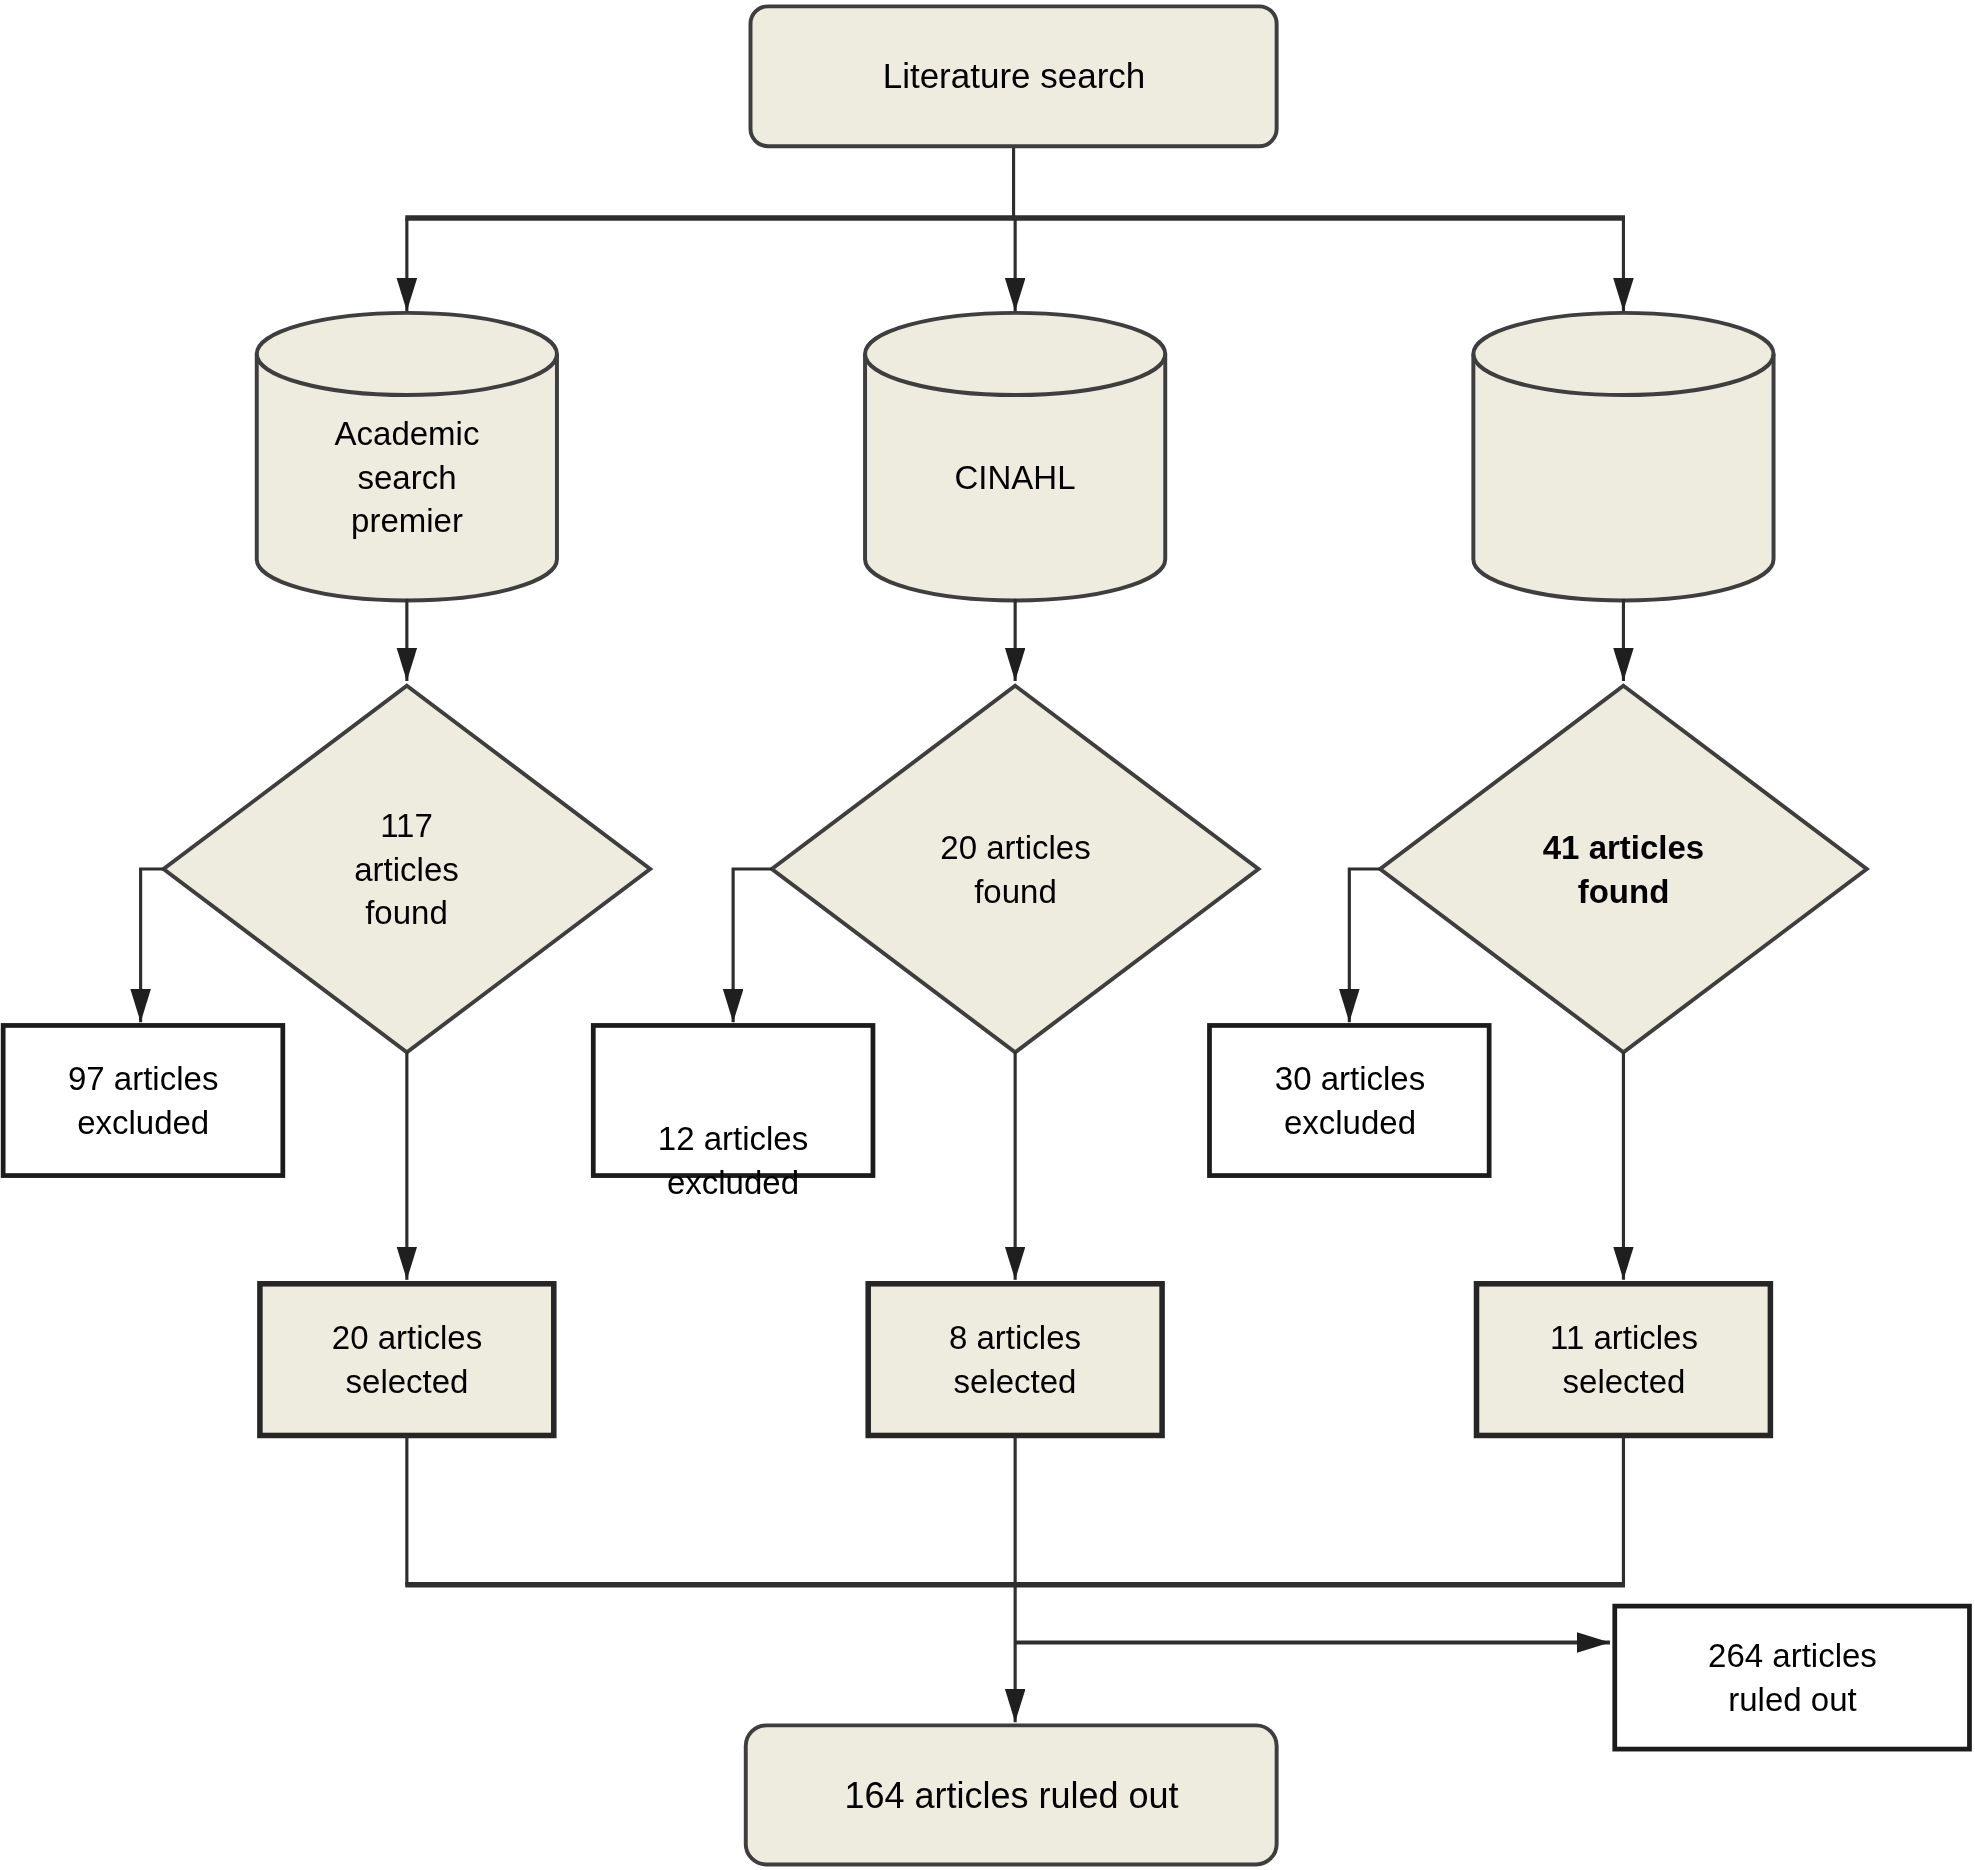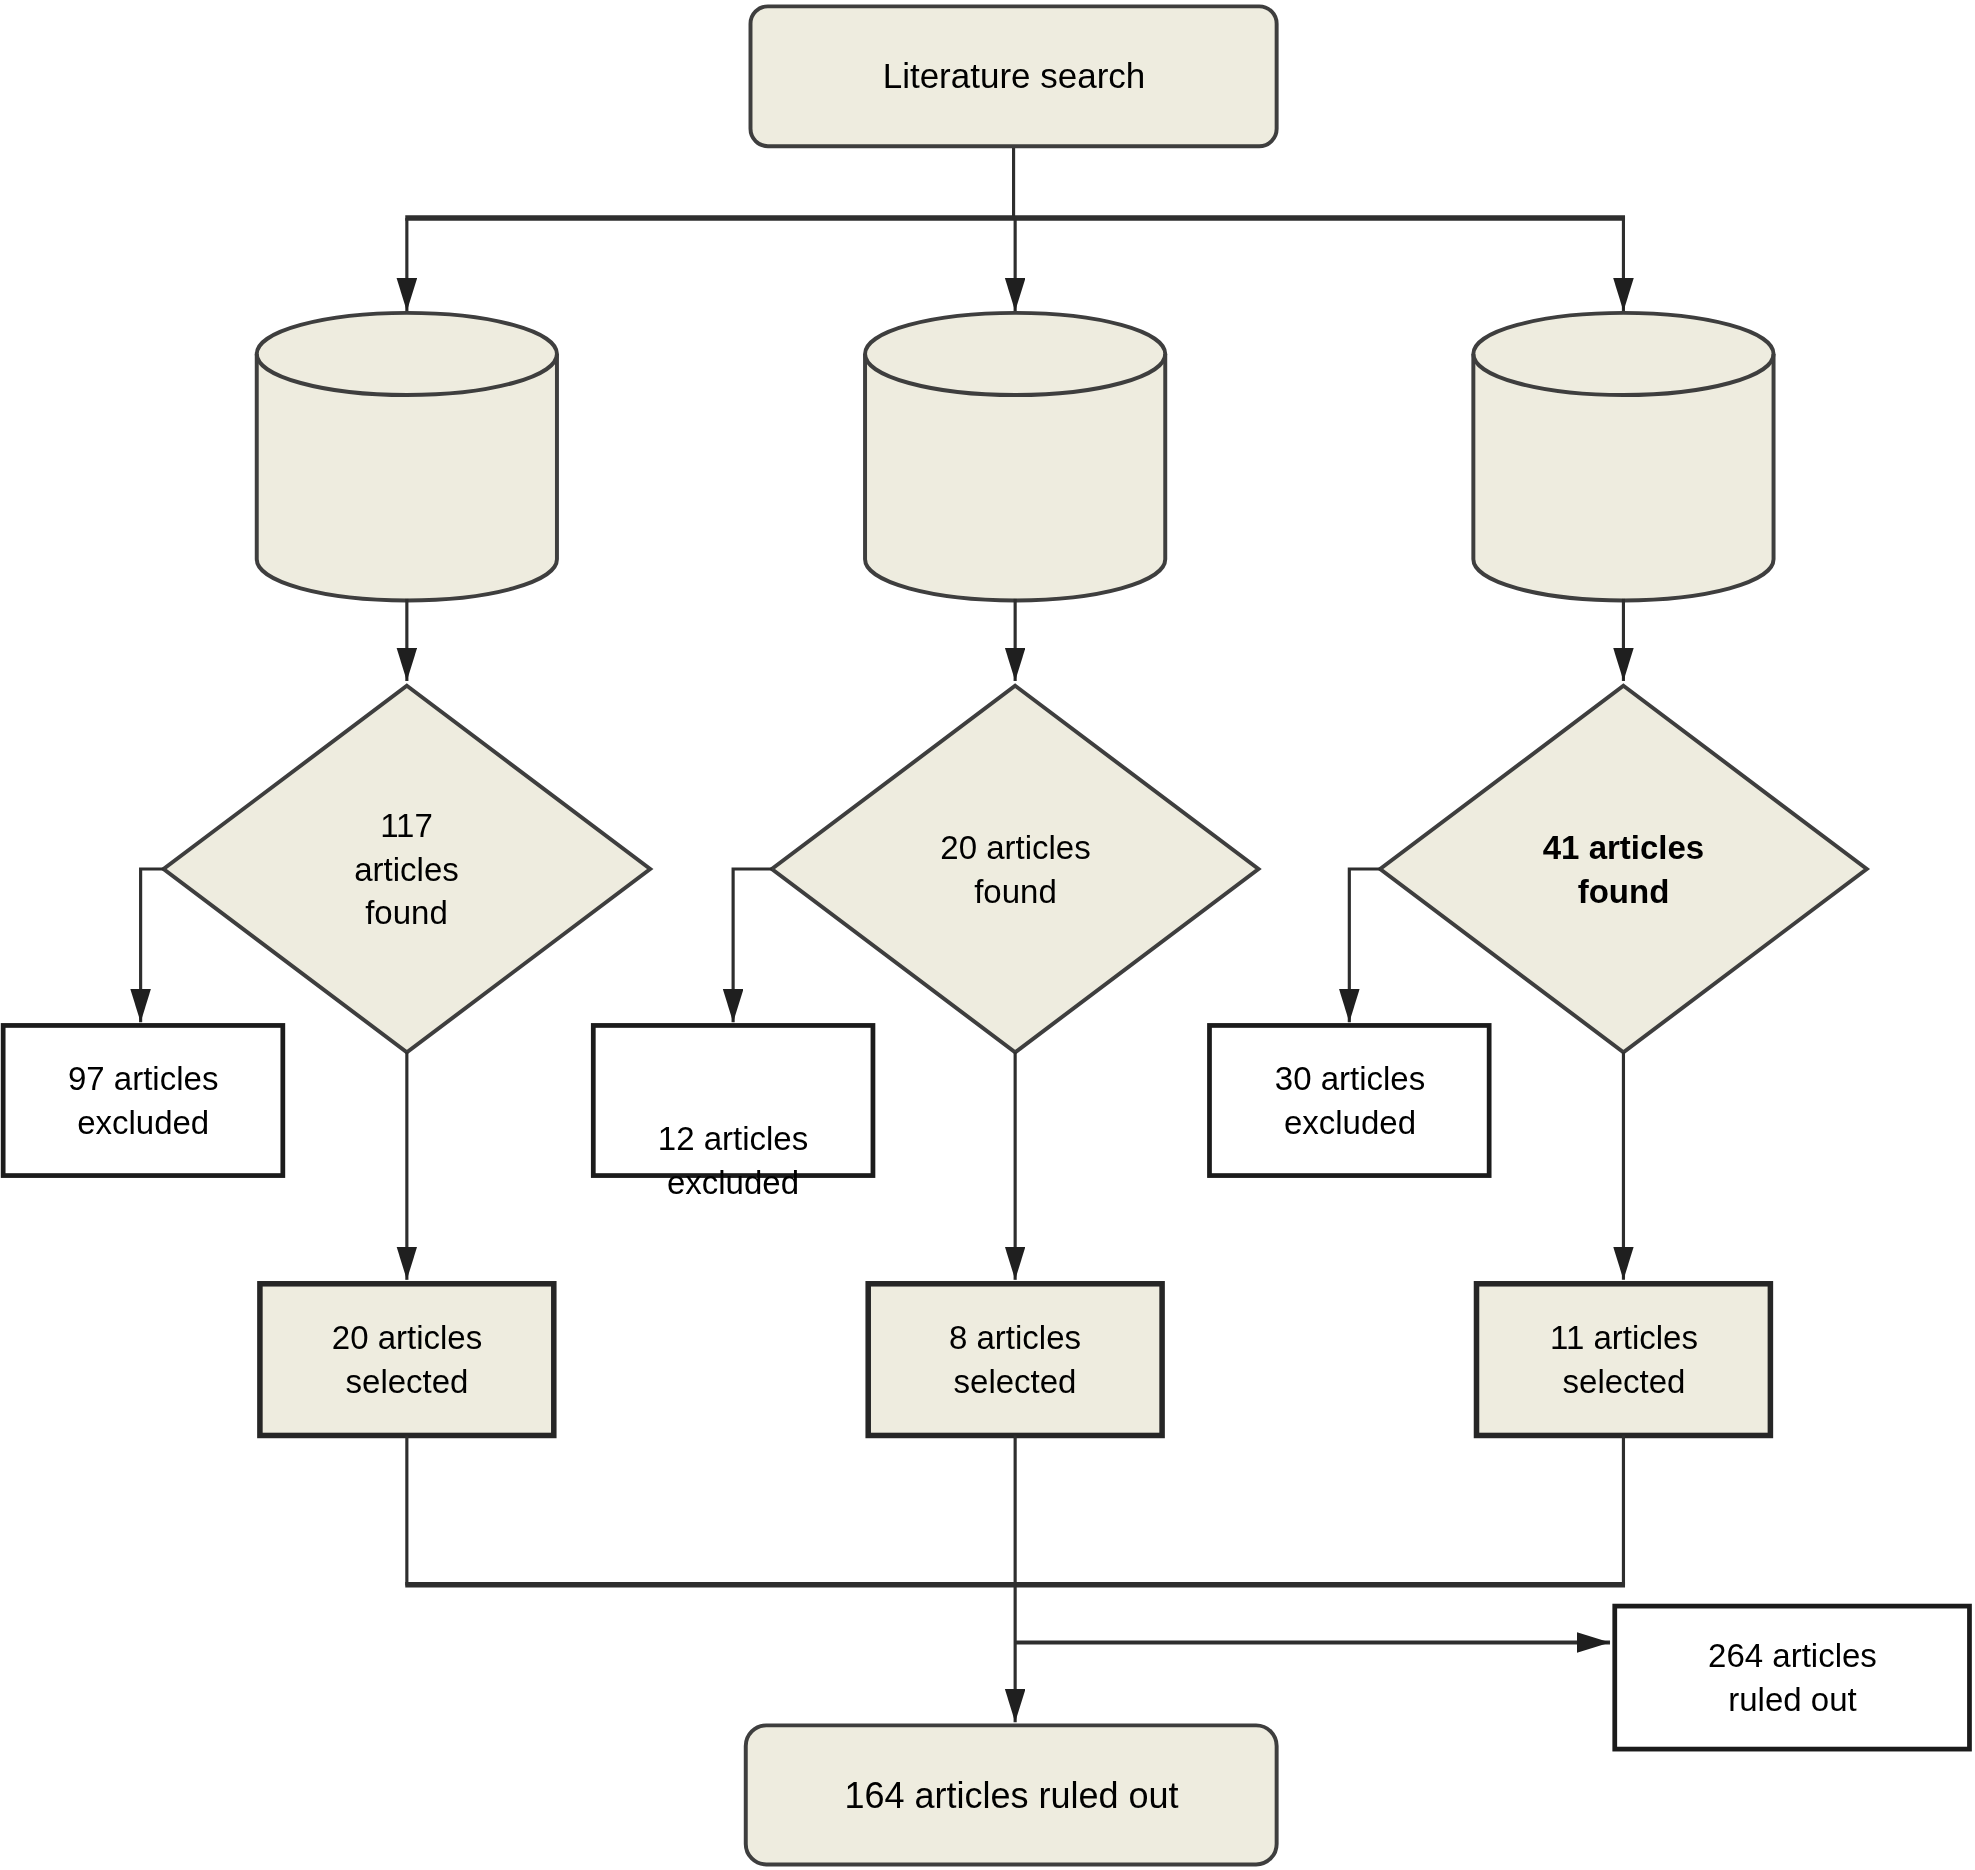--- a/index.html
+++ b/index.html
@@ -111,20 +111,24 @@
     <path class="conn-thick" d="M513 2006 H 2057"></path>
     <path class="conn" d="M1285 1817 V 2180" marker-end="url(#arrow)"></path>
     <path class="conn-branch" d="M1285 2079 H 2038" marker-end="url(#arrow)"></path>
 
     <rect x="2044" y="2033" width="449" height="181" class="shape-white"></rect>
     <rect x="944" y="2184" width="672" height="176" rx="26" class="shape-node"></rect>
   </svg>
 
   <div class="label title-lbl" style="left:751px; top:6.3px; width:526px; height:140px;">Literature search</div>
 
+  <div class="label" style="left:257px; top:363px; width:300px; height:229px;">Academic
+search
+premier</div>
+  <div class="label" style="left:865px; top:363px; width:300px; height:229px;">CINAHL</div>
 
   <div class="label" style="left:280px; top:759px; width:253px; height:221px;">117
 articles
 found</div>
   <div class="label" style="left:889px; top:759px; width:253px; height:221px;">20 articles
 found</div>
   <div class="label" style="left:1497px; top:759px; width:253px; height:221px;font-weight:bold;">41 articles
 found</div>
 
   <div class="label" style="left:3.2px; top:1026px; width:280px; height:150px;">97 articles

